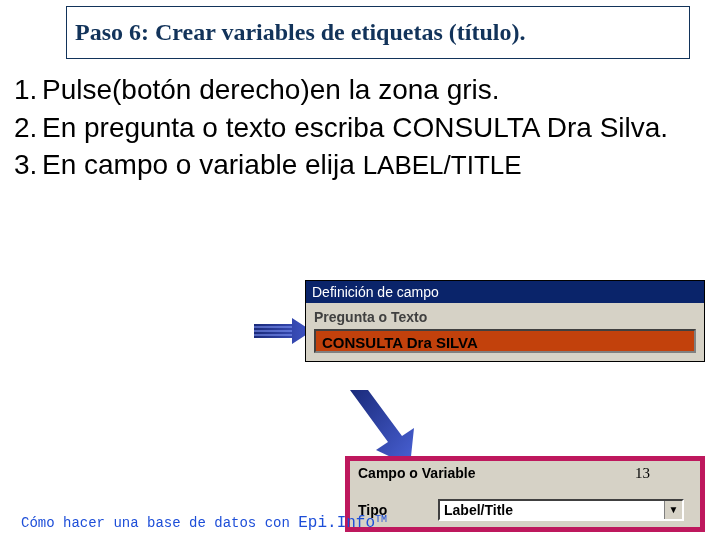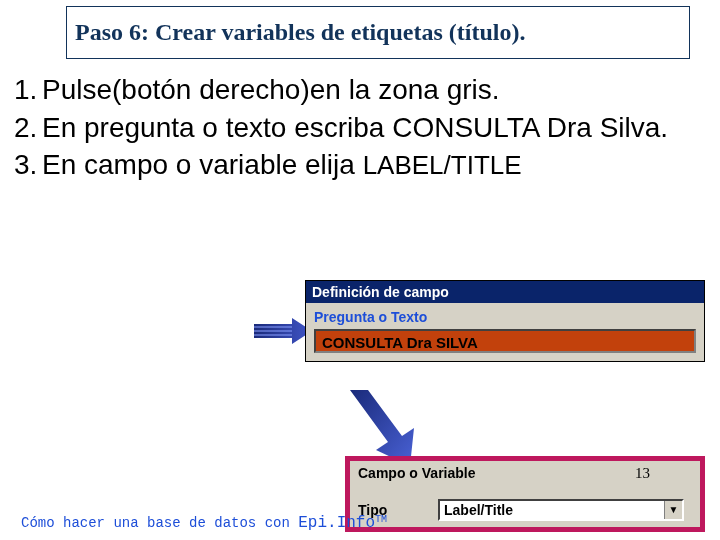--- a/index.html
+++ b/index.html
@@ -43,27 +43,27 @@
     width: 400px;
   }
   .win {
     border: 1px solid #000;
     background: #d6d2c6;
   }
   .titlebar {
     background: #0a246a;
     color: #fff;
     font-size: 14px;
-    font-weight: bold;
+    font-weight: normal;
     padding: 3px 6px;
   }
   .lbl {
     font-size: 14px;
     font-weight: bold;
-    color: #1d4ed8;
+    color: #404040;
     padding: 6px 8px 2px 8px;
   }
   .input {
     margin: 2px 8px 8px 8px;
     background: #c2410c;
     border: 1px solid #000;
     border-right: 2px solid #808080;
     border-bottom: 2px solid #808080;
     border-top: 2px solid #404040;
     border-left: 2px solid #404040;

